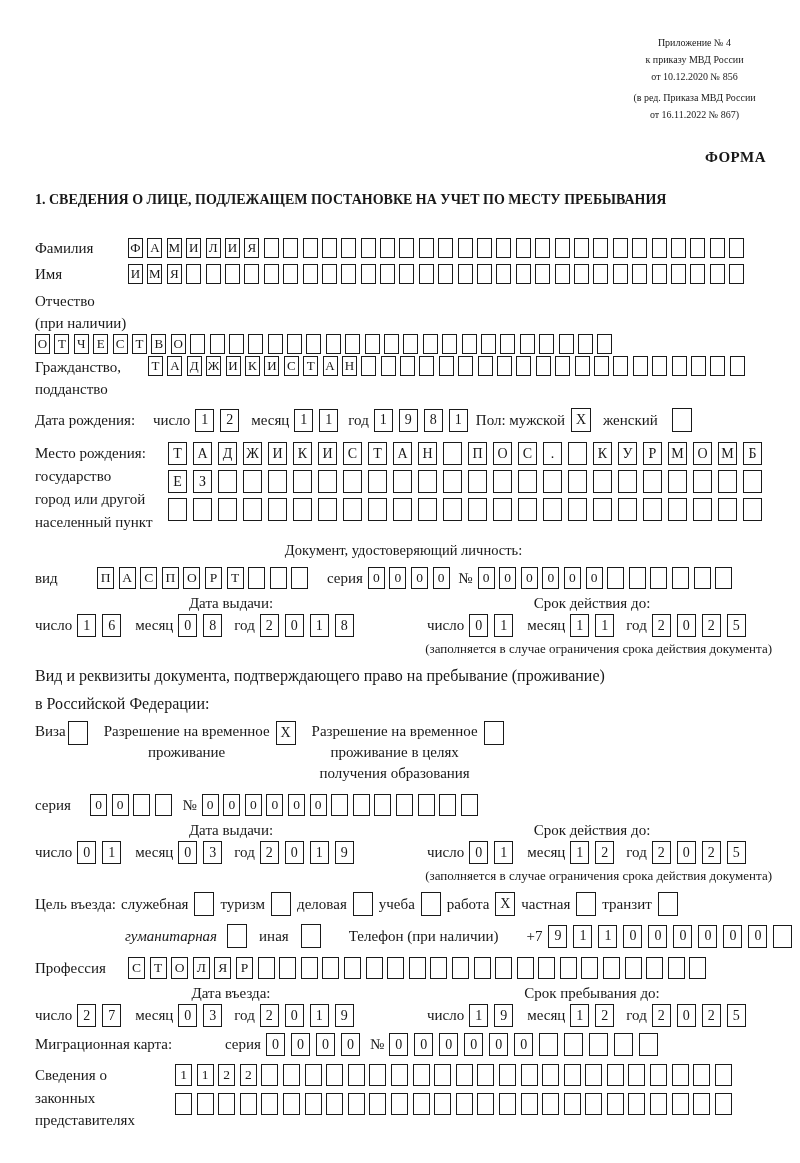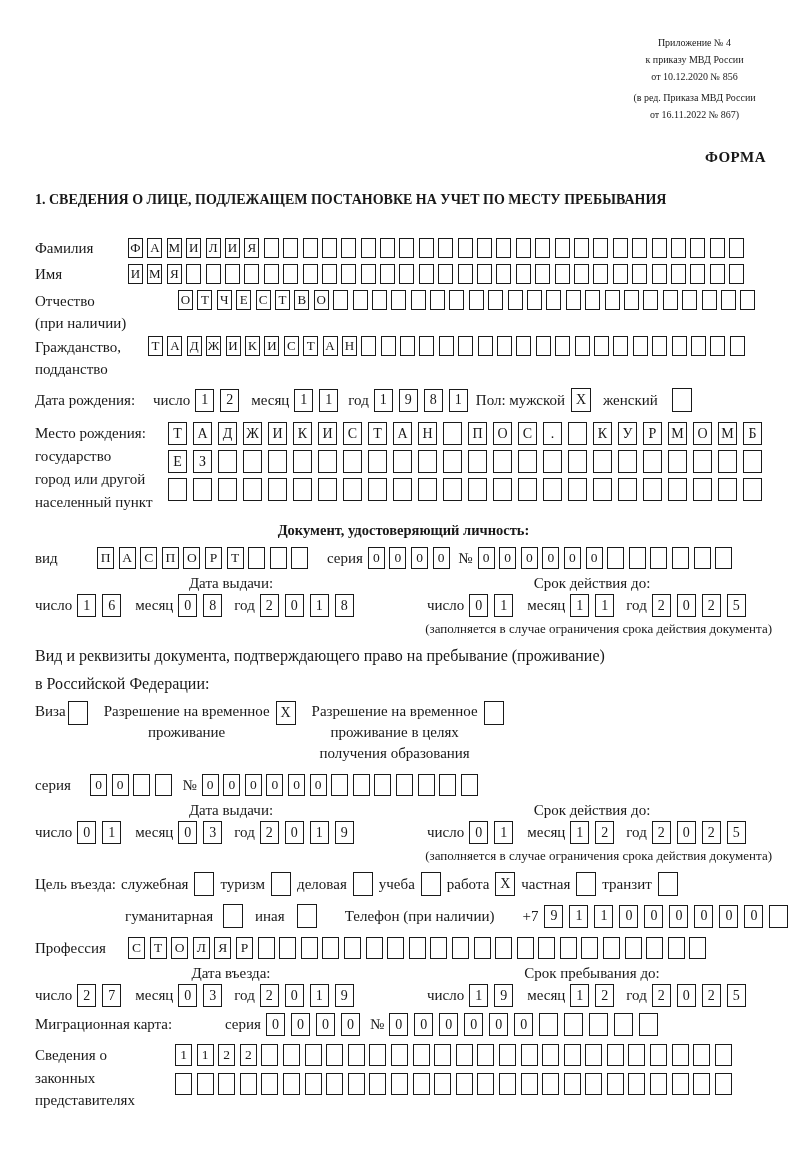--- a/index.html
+++ b/index.html
@@ -14,21 +14,21 @@
   .row{display:flex;align-items:center;margin-bottom:6px;white-space:nowrap;}
   .lbl{font-size:15px;flex:none;}
   .cellrow{display:flex;flex:none;align-items:center;}
   .cell{display:inline-flex;flex:none;align-items:center;justify-content:center;border:1.6px solid #1a1a1a;box-sizing:content-box;font-family:"Liberation Serif",serif;}
   .cell.s{width:13px;height:18px;margin-right:4.4px;font-size:13px;}
   .cell.m{width:15px;height:20px;margin-right:4.6px;font-size:13.5px;}
   .cell.b{width:17px;height:21px;margin-right:6px;font-size:14px;}
   .cbx{display:inline-flex;flex:none;width:18px;height:22px;border:1.7px solid #1a1a1a;align-items:center;justify-content:center;font-size:14px;margin:0 6px;}
   .w-lab{width:93px;}
   .stack{display:flex;flex-direction:column;justify-content:flex-start;line-height:22px;}
-  .center-b{font-weight:bold;font-size:14.5px;text-align:center;margin:8px 0 8px 0;}
+  .center-b{font-weight:normal;font-size:14.5px;text-align:center;margin:8px 0 8px 0;}
   .dh{display:flex;margin:6px 0 2px 0;font-size:15px;}
   .dh-l{width:392px;text-align:center;}
   .dh-r{width:330px;text-align:center;}
   .dv{display:flex;align-items:center;margin-bottom:4px;}
   .dv-l{width:392px;display:flex;align-items:center;white-space:nowrap;}
   .dv-r{display:flex;align-items:center;white-space:nowrap;}
   .dlab{font-size:15px;margin-right:5px;}
   .note-r{font-size:13px;text-align:right;margin:0 0 8px 0;}
   .intro{font-size:16px;margin:10px 0 2px 0;}
   .opts{display:flex;align-items:flex-start;margin:8px 0 10px 0;}
@@ -123,21 +123,21 @@
         <span class="cell s"></span>
         <span class="cell s"></span>
         <span class="cell s"></span>
         <span class="cell s"></span>
         <span class="cell s"></span>
         <span class="cell s"></span>
         <span class="cell s"></span>
       </span>
   </div>
 
-  <div class="row" style="align-items:flex-start;margin-bottom:2px;">
+  <div class="row" style="align-items:flex-start;margin-bottom:2px;flex-direction:column;">
     <span class="stack" style="width:143px;">
       <span class="lbl">Отчество</span>
       <span class="lbl">(при наличии)</span>
     </span>
     <span class="cellrow">
         <span class="cell s">О</span>
         <span class="cell s">Т</span>
         <span class="cell s">Ч</span>
         <span class="cell s">Е</span>
         <span class="cell s">С</span>
@@ -518,21 +518,21 @@
     <span class="cbx"></span>
     <span class="lbl">работа</span>
     <span class="cbx">X</span>
     <span class="lbl">частная</span>
     <span class="cbx"></span>
     <span class="lbl">транзит</span>
     <span class="cbx"></span>
   </div>
 
   <div class="row" style="margin-top:8px;">
-    <span class="lbl" style="margin-left:90px;">гуманитарная</span>
+    <span class="lbl" style="margin-left:90px;font-style:italic;">гуманитарная</span>
     <span class="cbx" style="margin-left:10px;"></span>
     <span class="lbl" style="margin-left:6px;">иная</span>
     <span class="cbx" style="margin-left:12px;"></span>
     <span class="lbl" style="margin-left:22px;">Телефон (при наличии)</span>
     <span class="lbl" style="margin-left:28px;margin-right:6px;">+7</span>
     <span class="cellrow">
         <span class="cell b">9</span>
         <span class="cell b">1</span>
         <span class="cell b">1</span>
         <span class="cell b">0</span>

